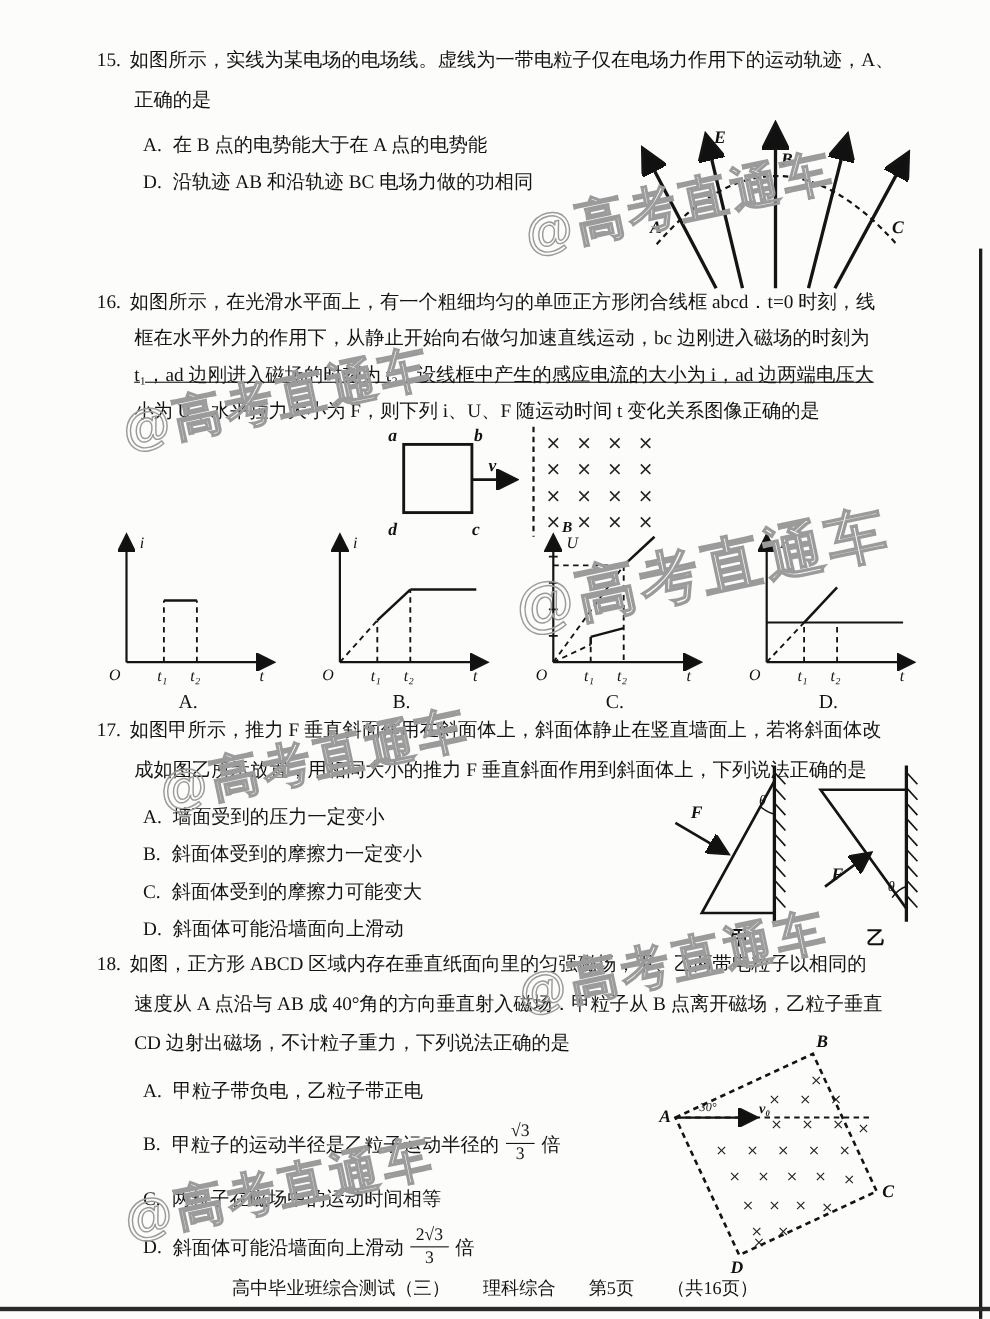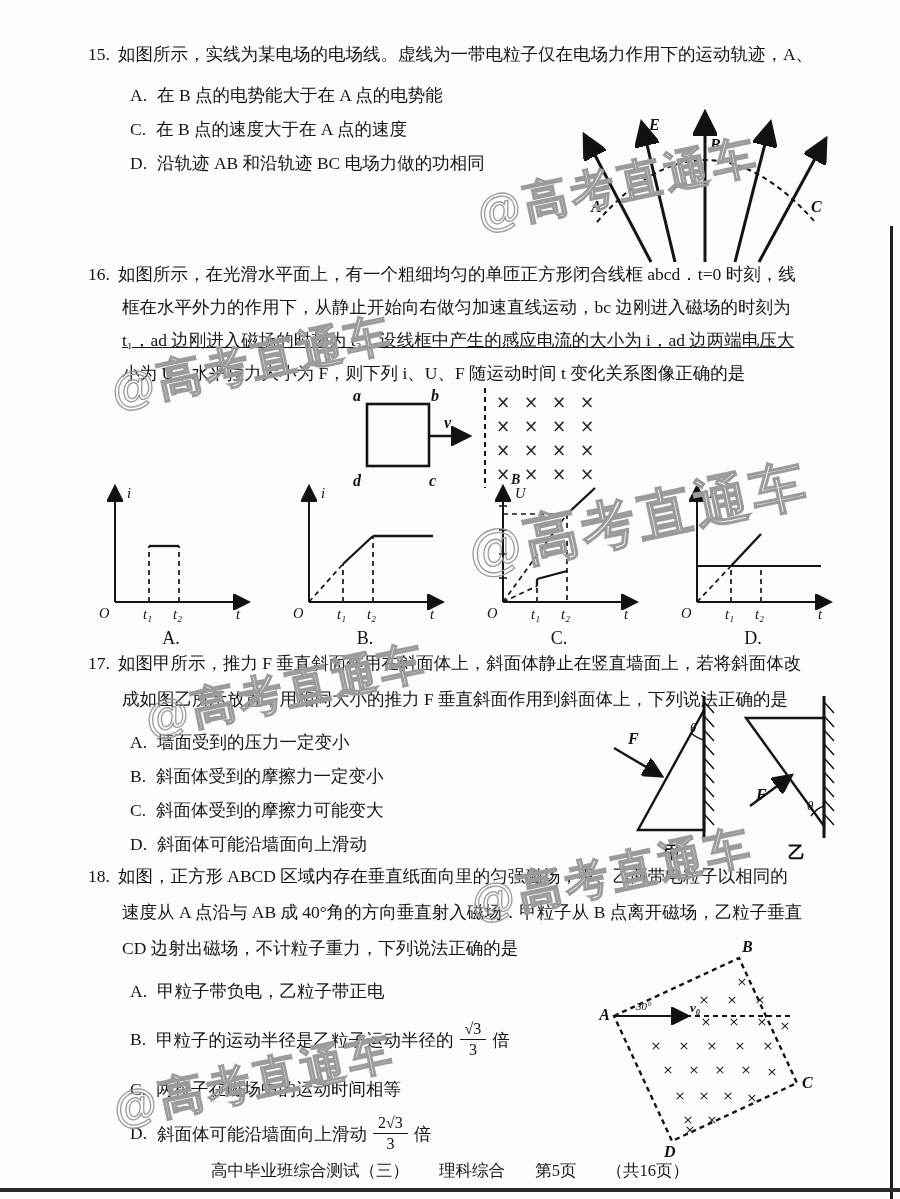--- a/index.html
+++ b/index.html
@@ -39,22 +39,22 @@
   .scanline-right{position:absolute;left:890px;top:226px;width:3px;height:973px;background:#1c1c1c;}
   .scanline-bottom{position:absolute;left:0;top:1188px;width:900px;height:4px;background:#2b2b2b;}
 </style>
 </head>
 <body>
 
 <div class="page">
 
   <div class="qblock" style="top:36px;">
     <div class="tline"><span class="qno">15.</span><span>如图所示，实线为某电场的电场线。虚线为一带电粒子仅在电场力作用下的运动轨迹，A、</span></div>
+    <div class="tline cont">正确的是</div>
     <div class="opt" style="margin-top:6px;"><span class="olabel">A.</span><span>在 B 点的电势能大于在 A 点的电势能</span></div>
-    <div class="opt"><span class="olabel">C.</span><span>在 B 点的速度大于在 A 点的速度</span></div>
     <div class="opt"><span class="olabel">D.</span><span>沿轨迹 AB 和沿轨迹 BC 电场力做的功相同</span></div>
   </div>
 
   <div class="figabs" style="left:563px;top:106px;">
     <svg width="280" height="158" viewBox="0 0 280 158">
       <defs>
         <marker id="ar15" markerWidth="9" markerHeight="8" refX="6" refY="4" orient="auto">
             <path d="M0,0 L8,4 L0,8 z" fill="#111" stroke="none"></path>
           </marker>
       </defs>

